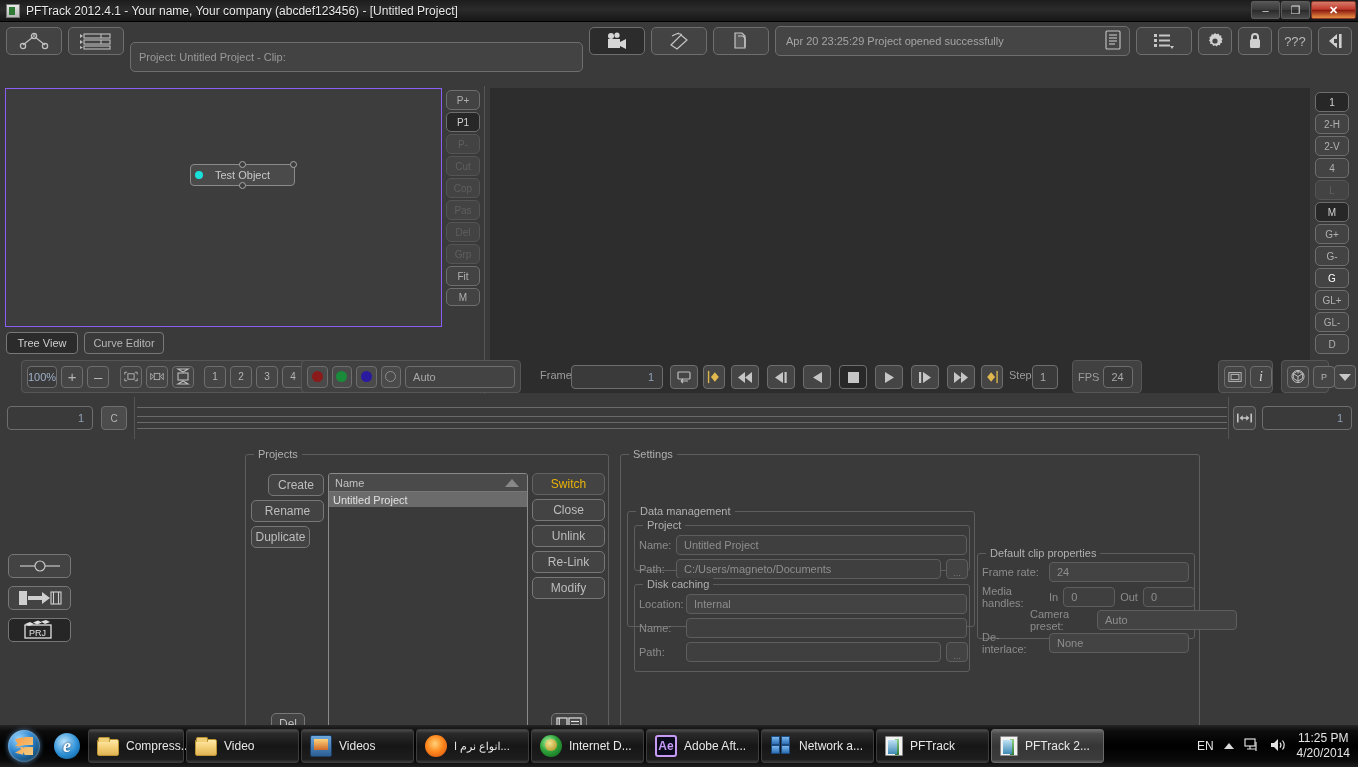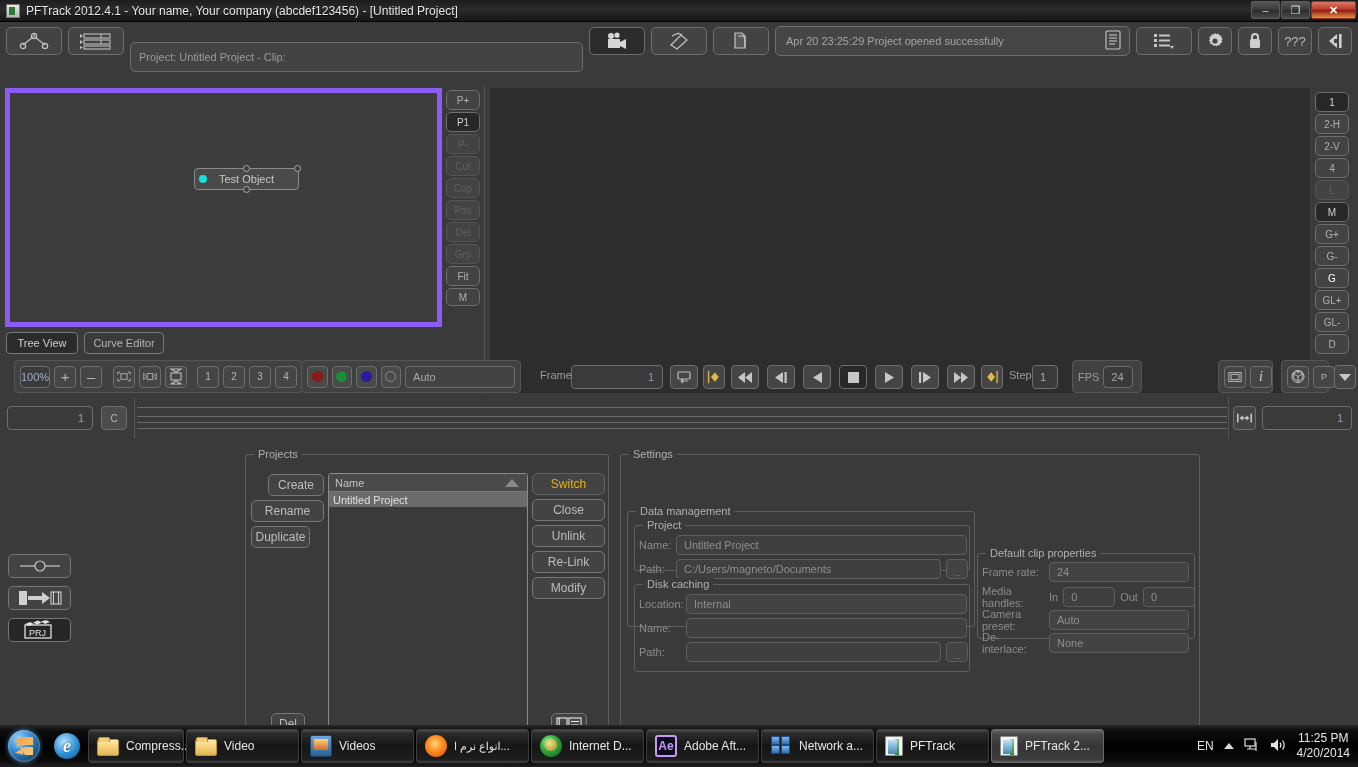--- a/index.html
+++ b/index.html
@@ -72,21 +72,21 @@
     width:355px; height:30px; background:#454545;
     border:1px solid #6e6e6e; border-radius:5px;
     display:flex; align-items:center; padding:0 6px 0 10px;
     color:#a5a5a5; font-size:11px; position:relative;
   }
   .status-field .txt{ flex:1 1 auto; }
   
   #viewrow{ position:absolute; left:0; top:38px; width:1358px; height:272px; }
   #nodepanel{
     position:absolute; left:5px; top:28px; width:437px; height:239px;
-    background:#3d3d3d; border:5px solid #8b5cf6;
+    background:#3d3d3d; border:1px solid #8b5cf6;
   }
   .node{
     position:absolute; left:184px; top:75px; width:105px; height:22px;
     background:#4a4a4a; border:1px solid #8a8a8a; border-radius:4px;
     display:flex; align-items:center; justify-content:center;
     color:#c8c8c8; font-size:11px;
   }
   .node .port{
     position:absolute; width:7px;height:7px;border-radius:50%;
     border:1px solid #a8a8a8; background:#3d3d3d;
@@ -479,21 +479,21 @@
       <div class="vbtn">GL+</div>
       <div class="vbtn">GL-</div>
       <div class="vbtn">D</div>
     </div>
 
     <div class="tab active" style="left:6px; top:272px; width:72px;">Tree View</div>
     <div class="tab" style="left:84px; top:272px; width:80px;">Curve Editor</div>
   </div>
 
   <div id="ctrlrow">
-    <div class="grp" style="left:14px; width:289px;">
+    <div class="grp" style="left:21px; width:289px;">
       <div class="field" style="width:42px;justify-content:center;padding:0;color:#9fb0c8;">100%</div>
       <div class="cbtn" style="font-size:15px;width:24px;">+</div>
       <div class="cbtn" style="font-size:15px;width:24px;">–</div>
       <div style="width:6px"></div>
       <div class="cbtn" style="width:30px;">
         <svg width="18" height="13" viewBox="0 0 18 13">
             <g stroke="#bdbdbd" fill="none" stroke-width="1.1">
           <rect x="5" y="3" width="8" height="7"></rect>
               <path d="M1 1 h3 M1 1 v3 M17 1 h-3 M17 1 v3 M1 12 h3 M1 12 v-3 M17 12 h-3 M17 12 v-3"></path>
         </g>
@@ -783,21 +783,21 @@
           <span class="fcombo" style="width:140px;">24</span>
         </div>
         <div class="frow" style="left:4px; top:31px;">
           <span class="flbl" style="width:62px;">Media handles:</span>
           <span class="flbl">In</span>
           <span class="finput" style="width:52px;">0</span>
           <span class="flbl">Out</span>
           <span class="finput" style="width:52px;">0</span>
         </div>
         <div class="frow" style="left:4px; top:54px;">
-          <span class="flbl" style="width:62px;">Camera preset:</span>
+          <span class="flbl" style="width:62px;margin-left:48px;">Camera preset:</span>
           <span class="fcombo" style="width:140px;">Auto</span>
         </div>
         <div class="frow" style="left:4px; top:77px;">
           <span class="flbl" style="width:62px;">De-interlace:</span>
           <span class="fcombo" style="width:140px;">None</span>
         </div>
       </div>
     </div>
   </div>
 </div>

